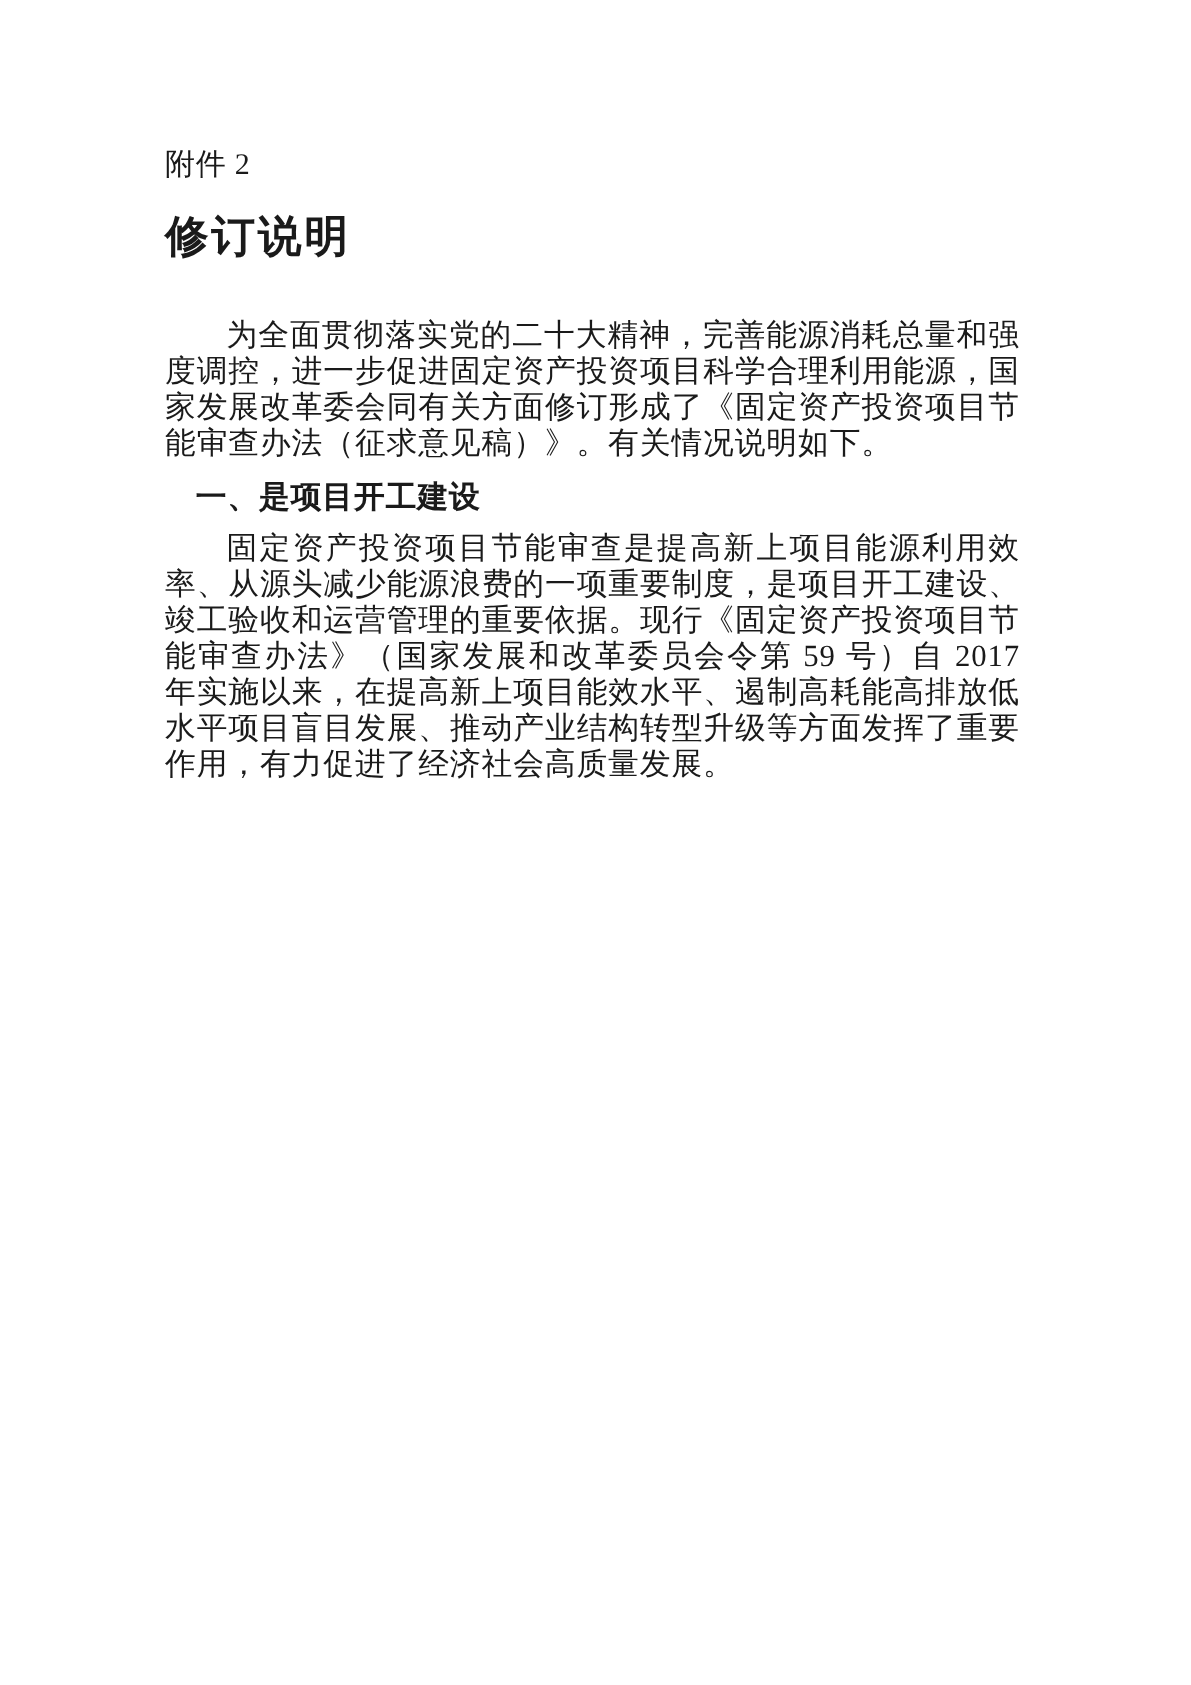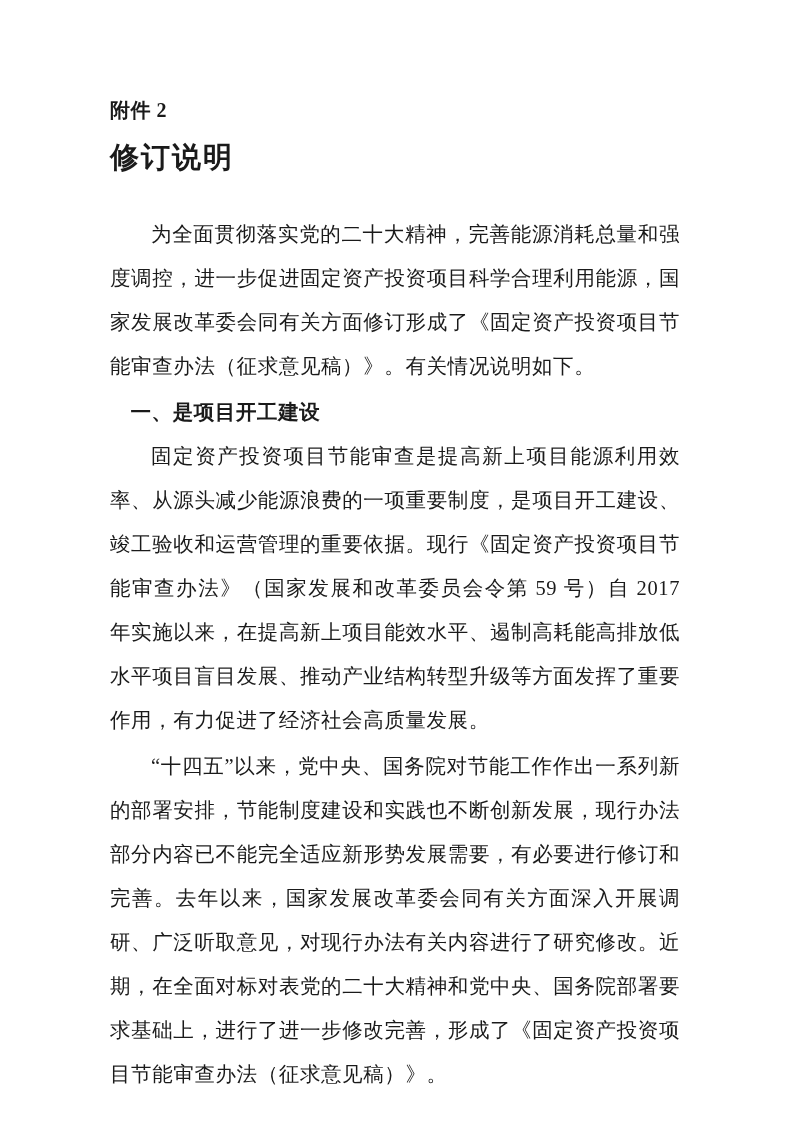--- a/index.html
+++ b/index.html
@@ -25,37 +25,37 @@
     box-sizing: border-box;
   }
   .content {
     position: absolute;
     left: 110px;
     top: 96px;
     width: 570px;
   }
   .attachment-label {
     font-size: 20px;
-    font-weight: bold;
+    font-weight: normal;
     letter-spacing: 0.5px;
     line-height: 1.4;
     margin: 0 0 14px 0;
     font-family: "Liberation Serif", "DejaVu Serif", serif;
   }
   .doc-title {
     text-align: left;
     font-size: 29px;
     font-weight: bold;
     letter-spacing: 2px;
     margin: 14px 0 34px 0;
     font-family: "Liberation Serif", "DejaVu Serif", serif;
   }
   .para {
     font-size: 20.5px;
-    line-height: 44px;
+    line-height: 24px;
     text-align: justify;
     text-justify: inter-ideograph;
     text-indent: 2em;
     margin: 0 0 2px 0;
     letter-spacing: 0.6px;
   }
   .section-heading {
     font-size: 20.5px;
     line-height: 40px;
     font-weight: bold;
@@ -73,16 +73,15 @@
     <div class="attachment-label">附件 2</div>
 
     <div class="doc-title">修订说明</div>
 
     <p class="para">为全面贯彻落实党的二十大精神，完善能源消耗总量和强度调控，进一步促进固定资产投资项目科学合理利用能源，国家发展改革委会同有关方面修订形成了《固定资产投资项目节能审查办法（征求意见稿）》。有关情况说明如下。</p>
 
     <p class="section-heading">一、是项目开工建设</p>
 
     <p class="para">固定资产投资项目节能审查是提高新上项目能源利用效率、从源头减少能源浪费的一项重要制度，是项目开工建设、竣工验收和运营管理的重要依据。现行《固定资产投资项目节能审查办法》（国家发展和改革委员会令第 59 号）自 2017 年实施以来，在提高新上项目能效水平、遏制高耗能高排放低水平项目盲目发展、推动产业结构转型升级等方面发挥了重要作用，有力促进了经济社会高质量发展。</p>
 
-    <p class="para">“十四五”以来，党中央、国务院对节能工作作出一系列新的部署安排，节能制度建设和实践也不断创新发展，现行办法部分内容已不能完全适应新形势发展需要，有必要进行修订和完善。去年以来，国家发展改革委会同有关方面深入开展调研、广泛听取意见，对现行办法有关内容进行了研究修改。近期，在全面对标对表党的二十大精神和党中央、国务院部署要求基础上，进行了进一步修改完善，形成了《固定资产投资项目节能审查办法（征求意见稿）》。</p>
 
   </div>
 </div>
 
 </body></html>

